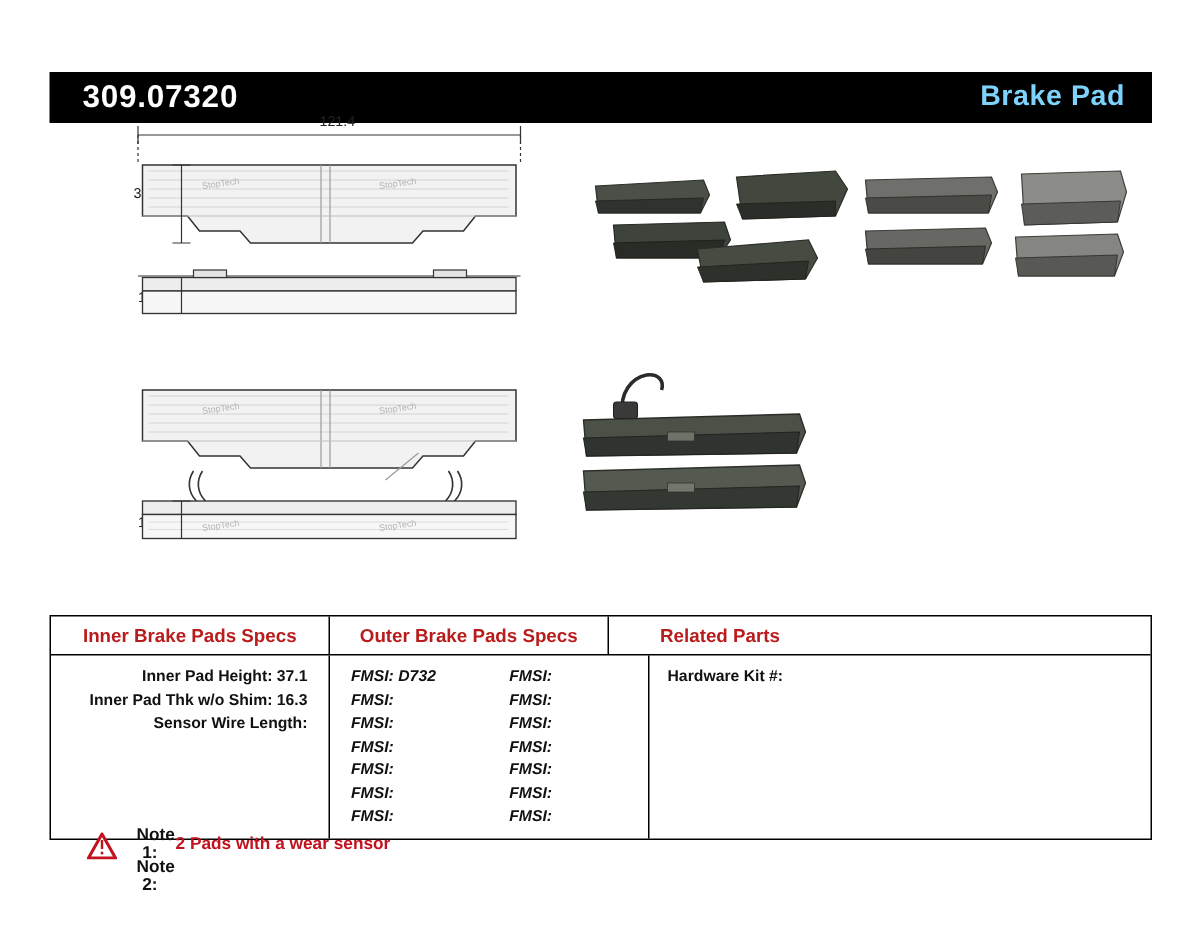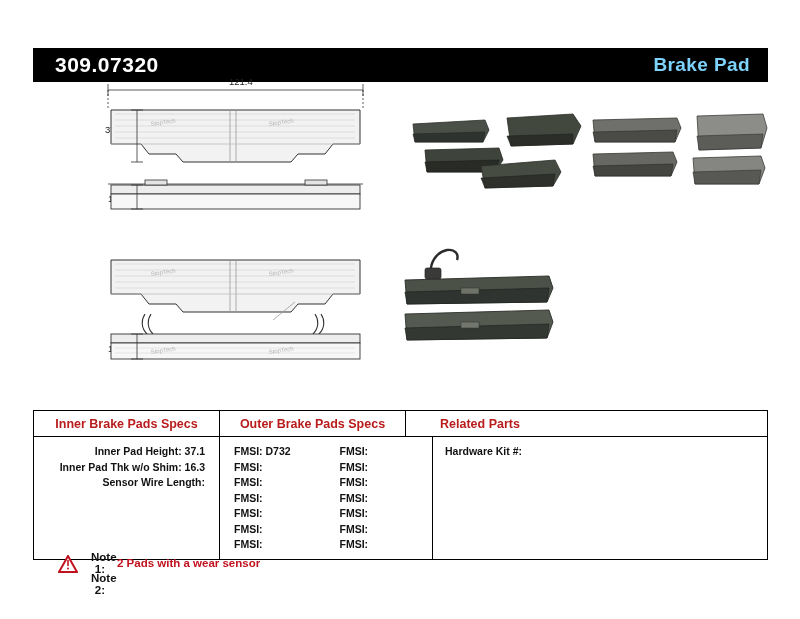--- a/index.html
+++ b/index.html
@@ -44,21 +44,21 @@
   .header .doc-type {
     color: #7dd3fc;
     font-size: 19px;
     font-weight: bold;
     letter-spacing: 0.4px;
   }
 
   
   .drawings {
     position: absolute;
-    left: 33px; top: 62px;
+    left: 17px; top: 62px;
     width: 735px; height: 335px;
   }
 
   .dim-label {
     position: absolute;
     font-size: 9.5px;
     color: #222;
     font-family: "Liberation Sans", sans-serif;
     white-space: nowrap;
   }
@@ -113,20 +113,21 @@
     font-weight: bold;
     color: #111;
     line-height: 15.5px;
     text-align: right;
     padding-right: 8px;
     white-space: nowrap;
   }
   .fmsi-grid {
     display: flex;
     gap: 11px;
+    font-style: italic;
   }
   .fmsi-col {
     width: 50%;
   }
   .fmsi-line {
     font-size: 10.5px;
     font-weight: bold;
     color: #111;
     line-height: 15.5px;
     padding-left: 8px;

